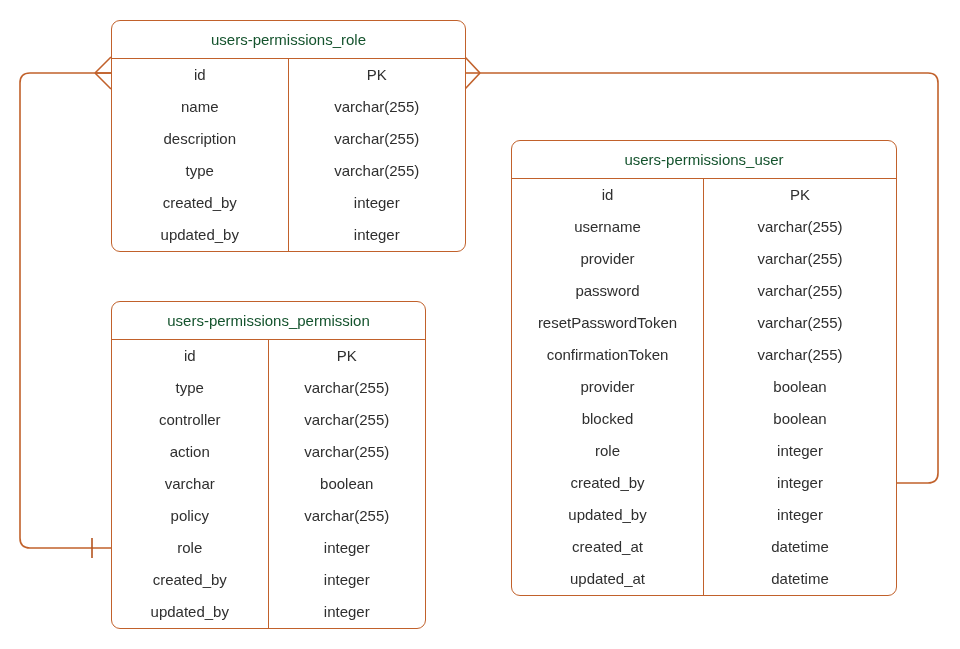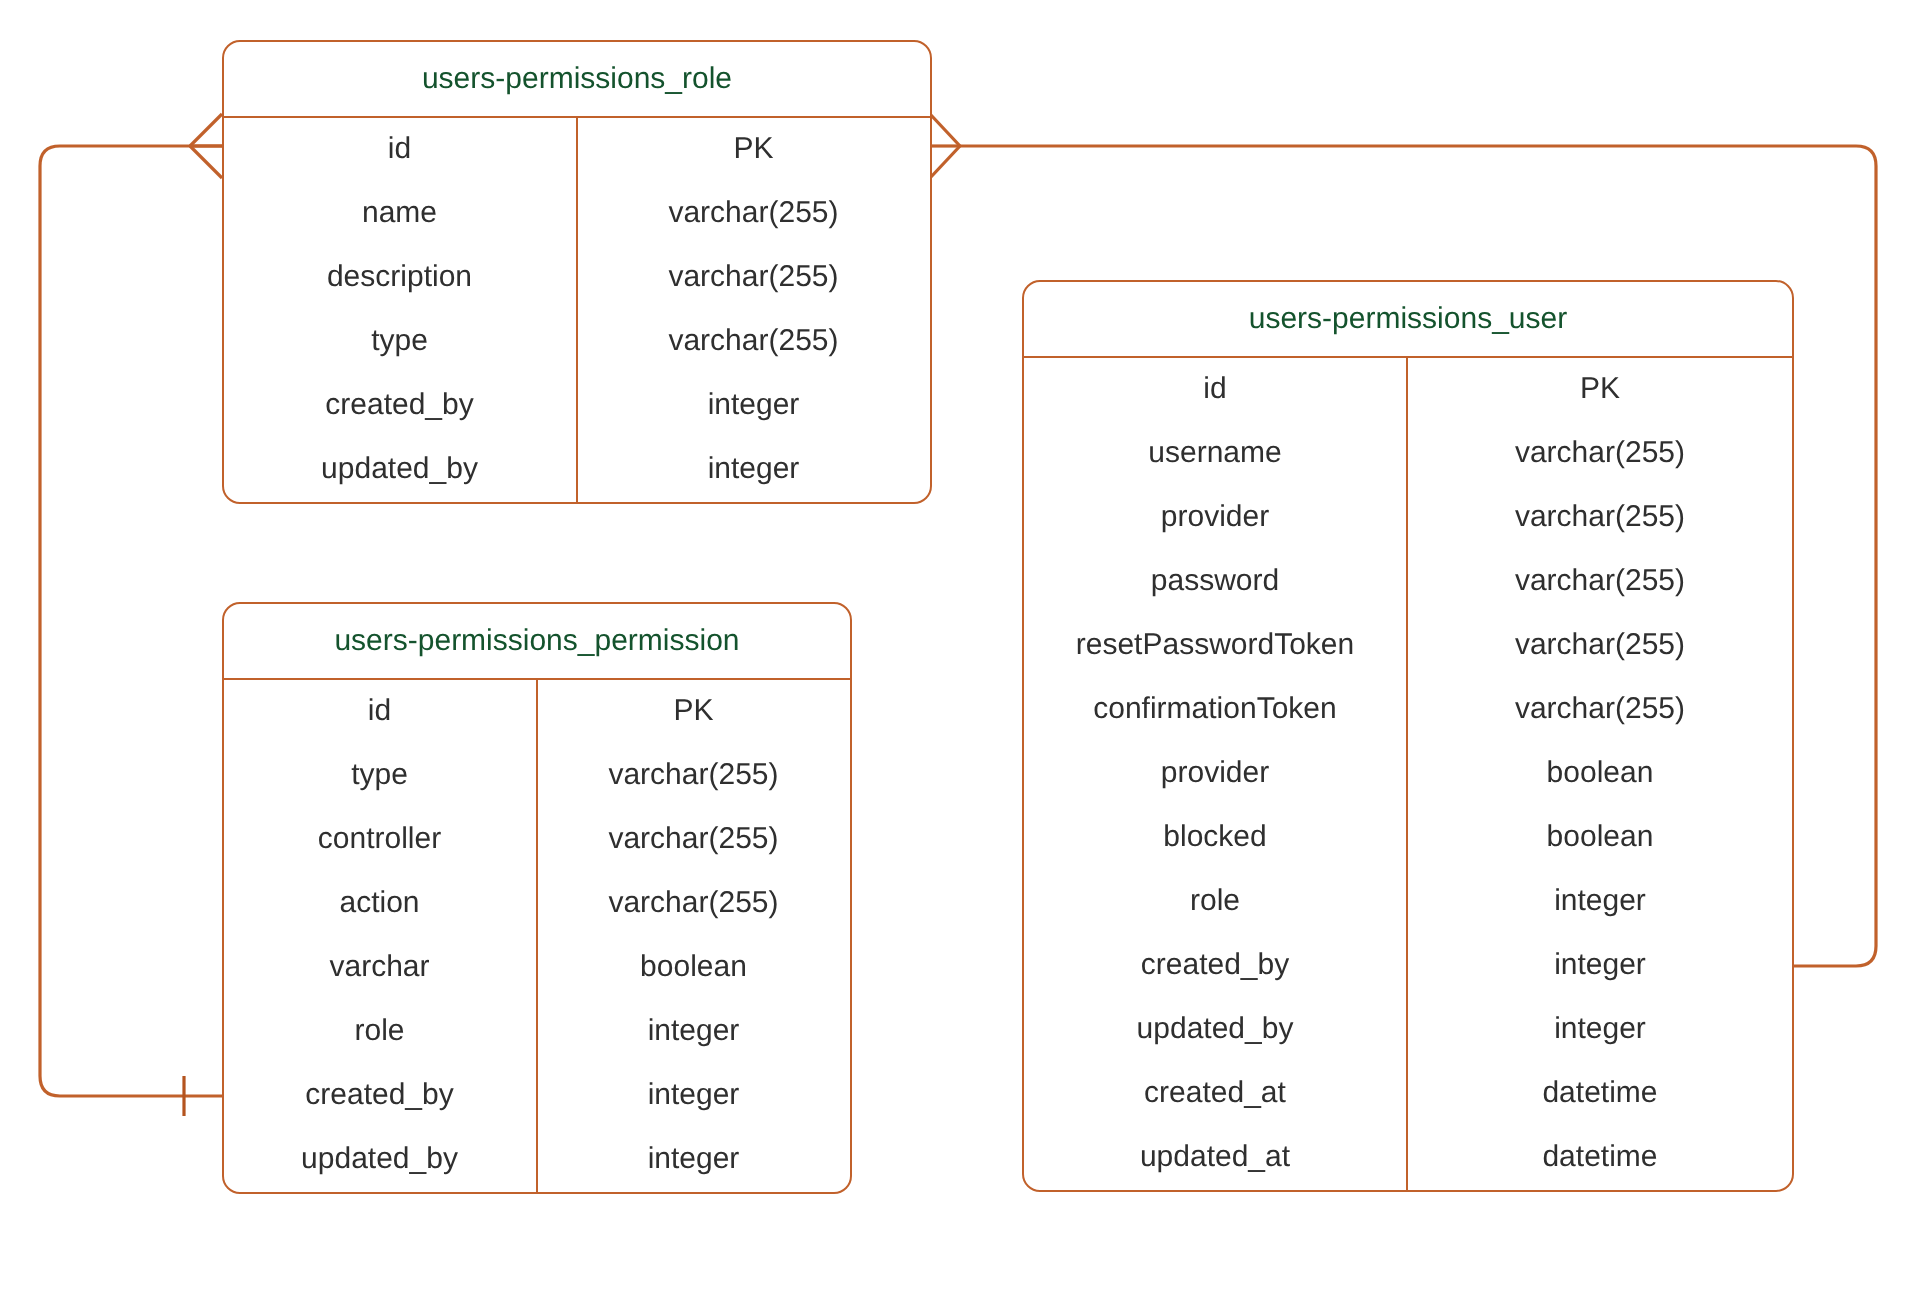--- a/index.html
+++ b/index.html
@@ -140,20 +140,24 @@
       </div>
       <div class="field-row">
         <span class="field-name">action</span>
         <span class="field-type">varchar(255)</span>
       </div>
       <div class="field-row">
         <span class="field-name">varchar</span>
         <span class="field-type">boolean</span>
       </div>
       <div class="field-row">
+        <span class="field-name">policy</span>
+        <span class="field-type">varchar(255)</span>
+      </div>
+      <div class="field-row">
         <span class="field-name">role</span>
         <span class="field-type">integer</span>
       </div>
       <div class="field-row">
         <span class="field-name">created_by</span>
         <span class="field-type">integer</span>
       </div>
       <div class="field-row">
         <span class="field-name">updated_by</span>
         <span class="field-type">integer</span>

